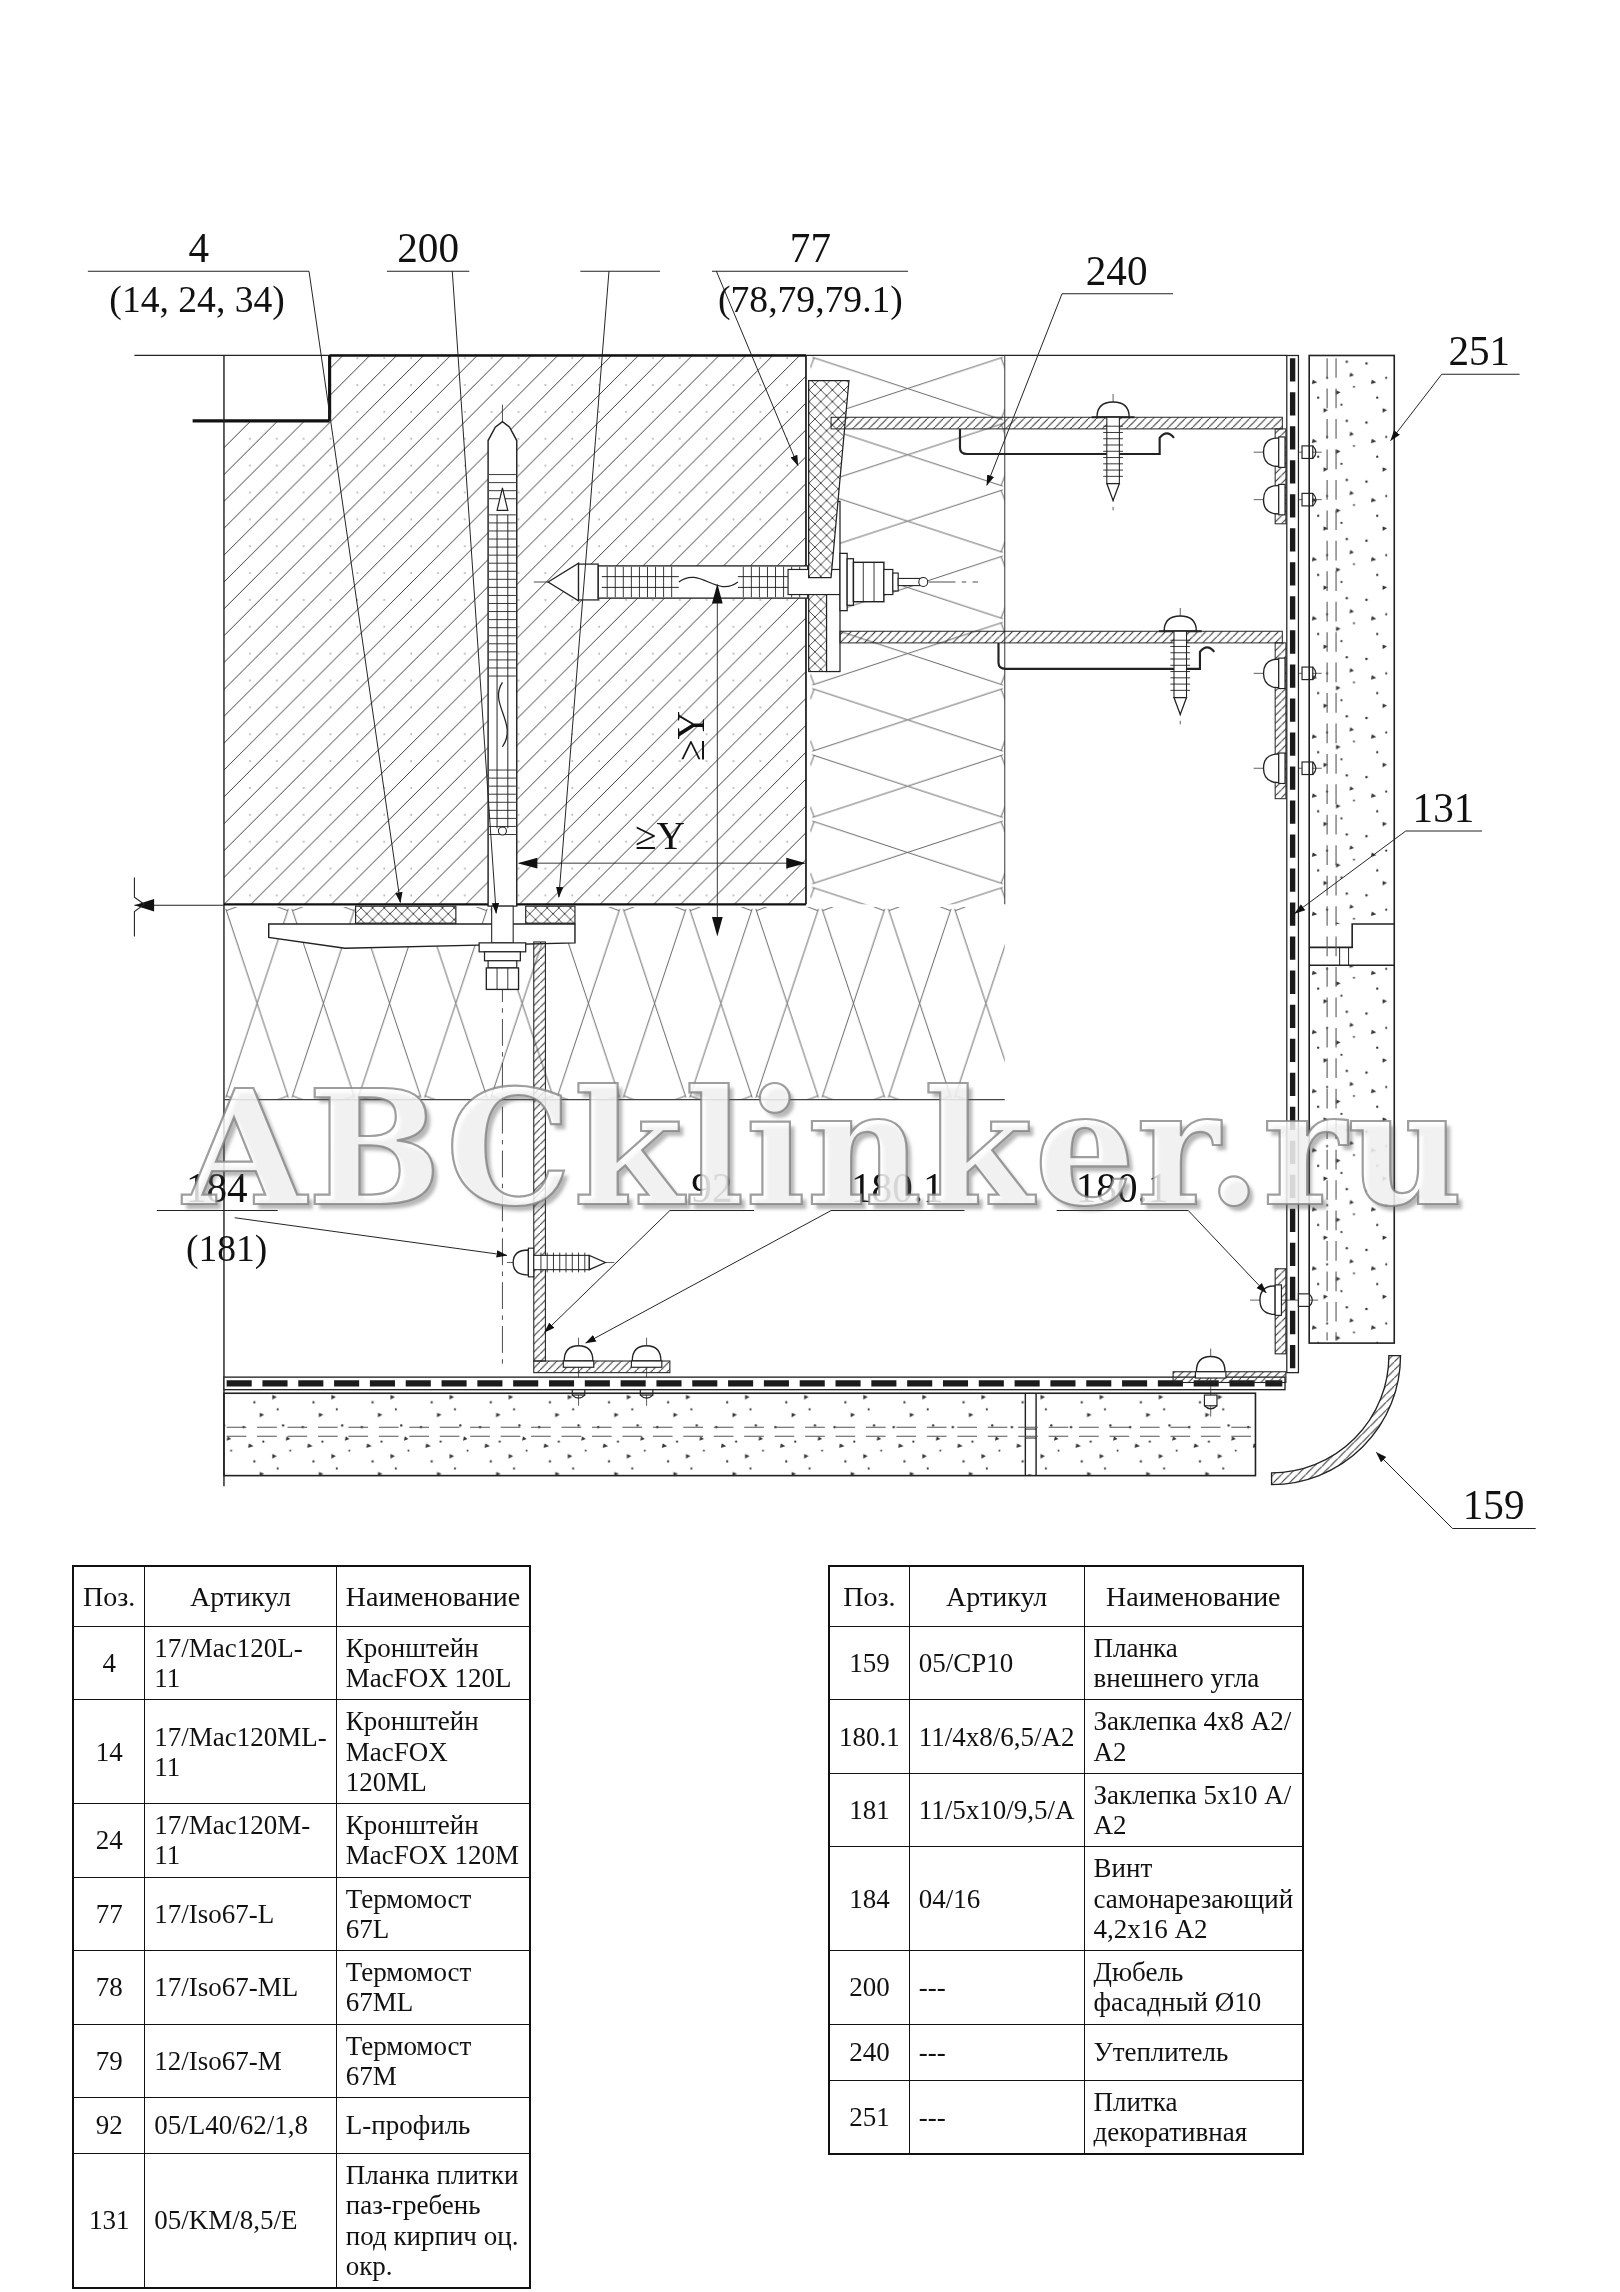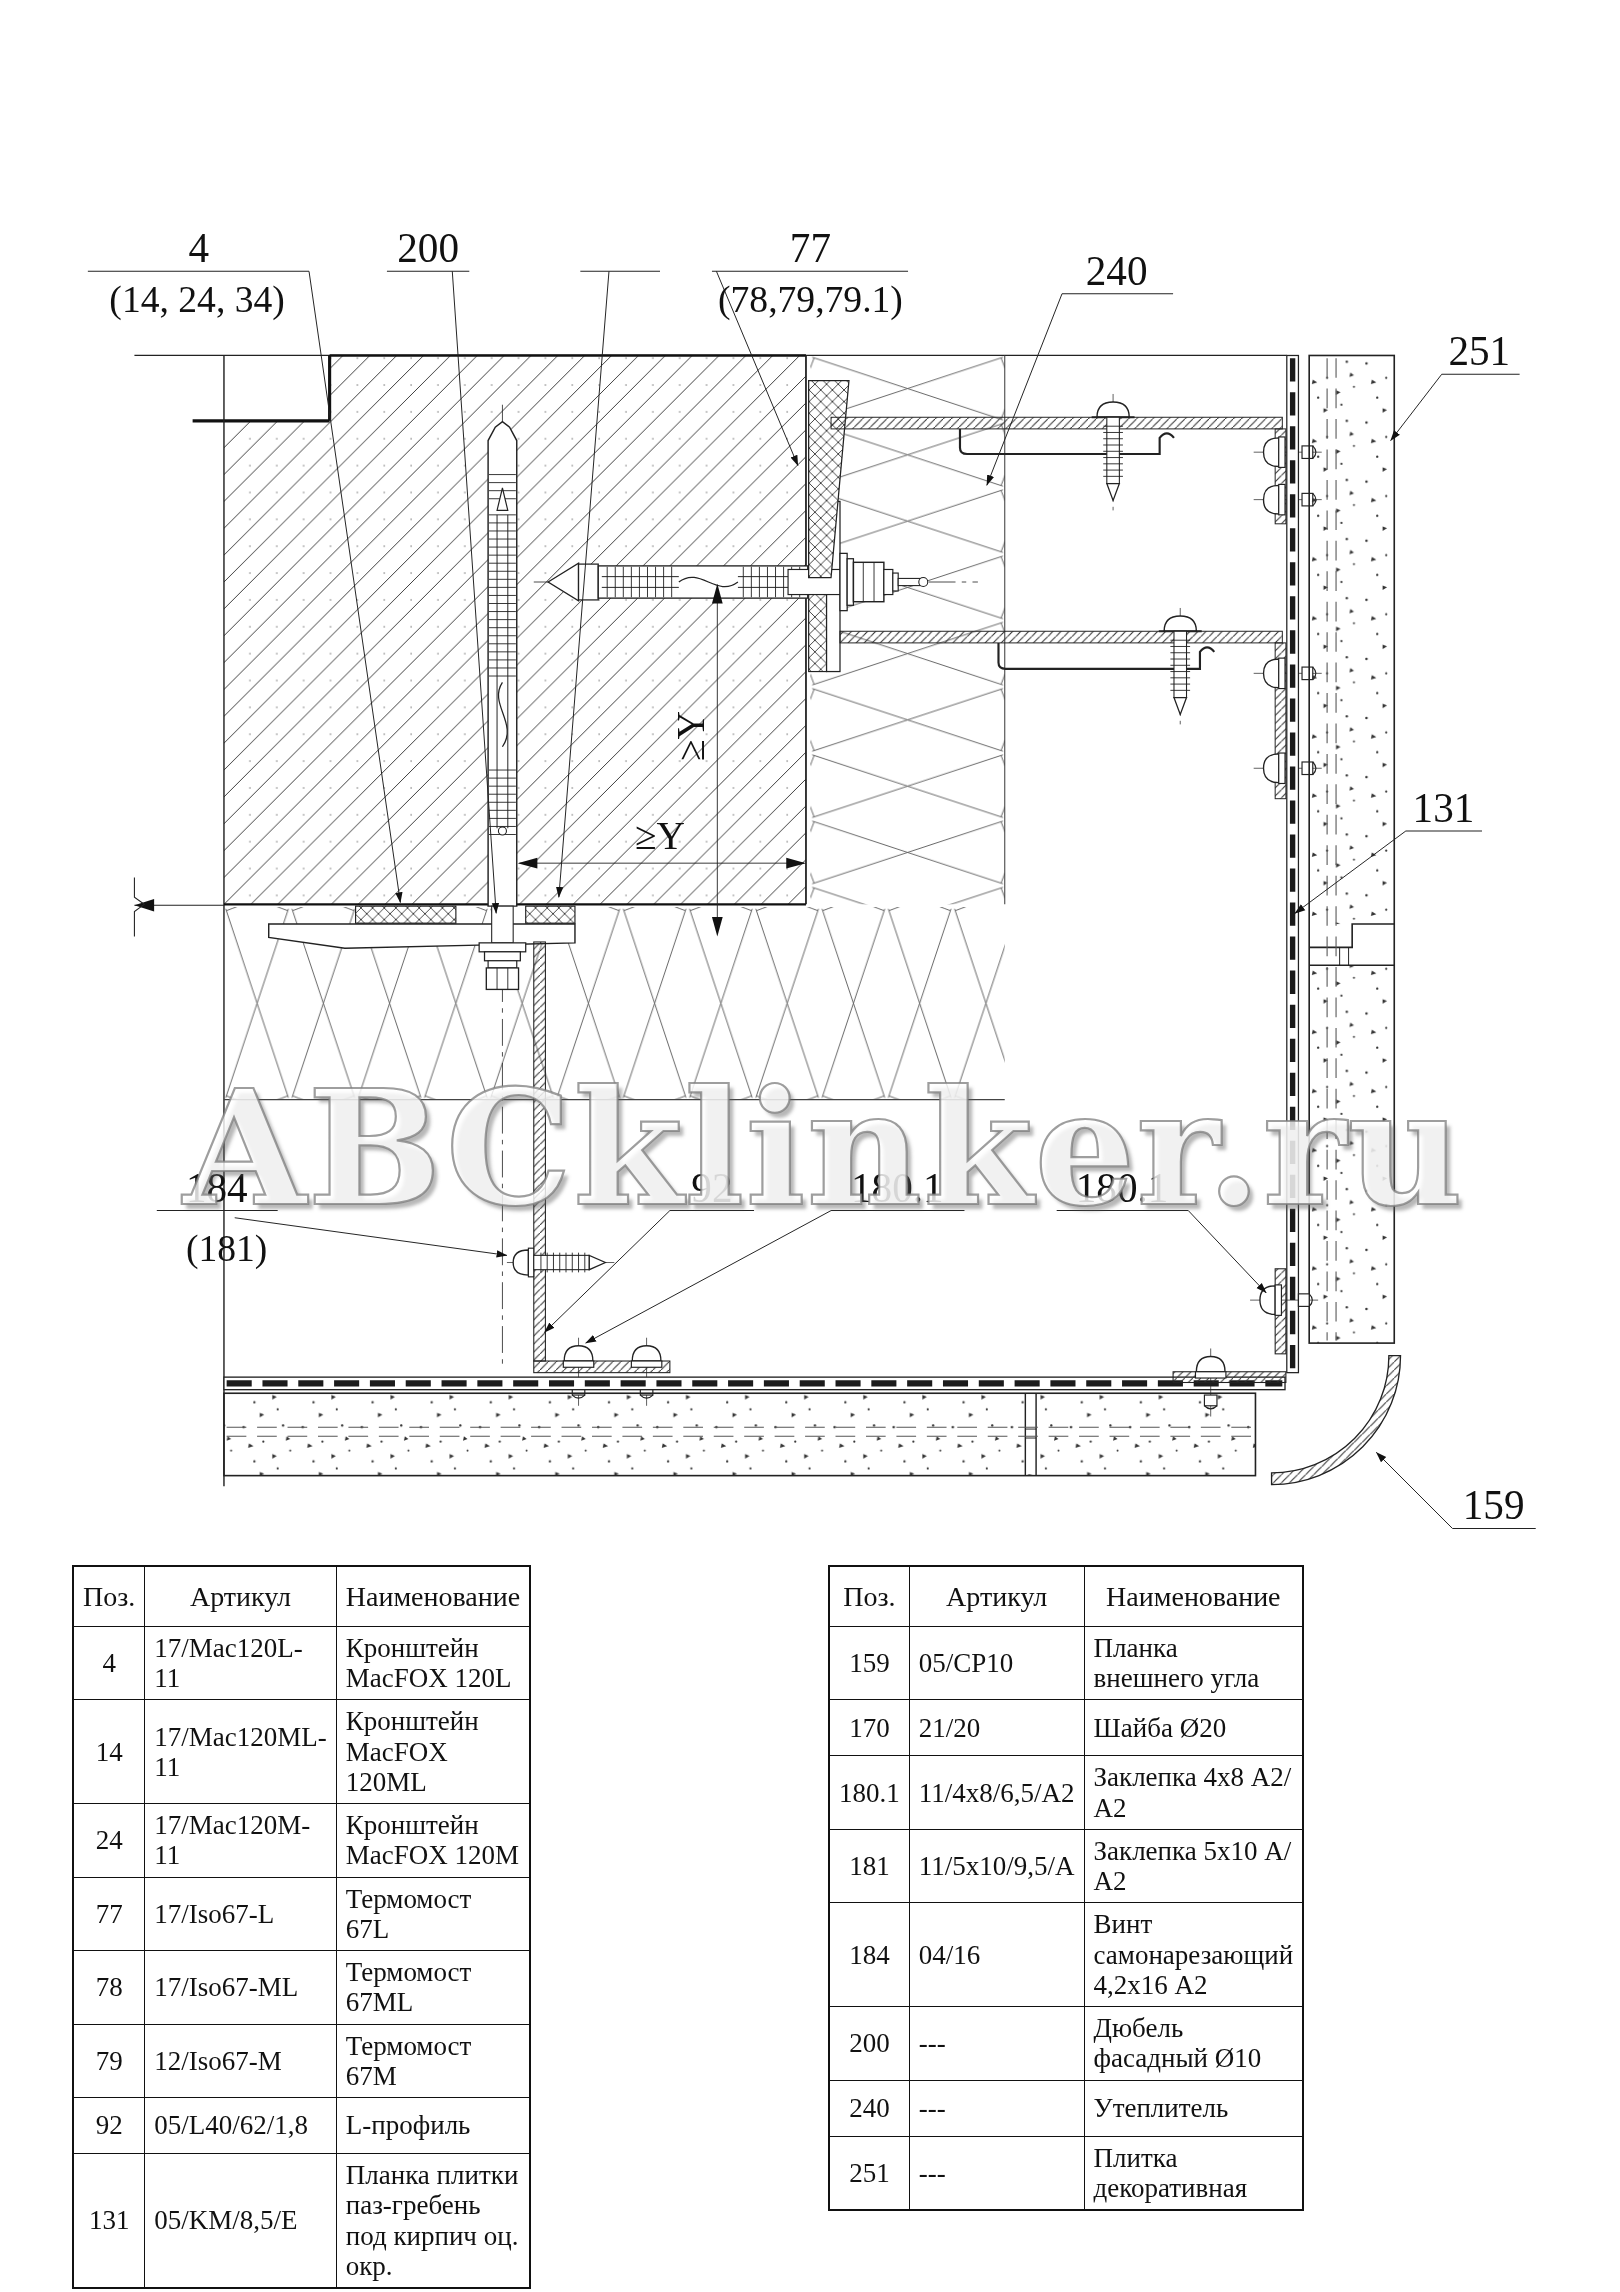--- a/index.html
+++ b/index.html
@@ -391,25 +391,20 @@
           <th>Наименование</th>
         </tr>
       </thead>
       <tbody>
         <tr>
           <td>159</td>
           <td>05/CP10</td>
           <td>Планка внешнего угла</td>
         </tr>
         <tr>
-          <td>170</td>
-          <td>21/20</td>
-          <td>Шайба Ø20</td>
-        </tr>
-        <tr>
           <td>180.1</td>
           <td>11/4x8/6,5/A2</td>
           <td>Заклепка 4x8 А2/А2</td>
         </tr>
         <tr>
           <td>181</td>
           <td>11/5x10/9,5/A</td>
           <td>Заклепка 5x10 А/А2</td>
         </tr>
         <tr>

